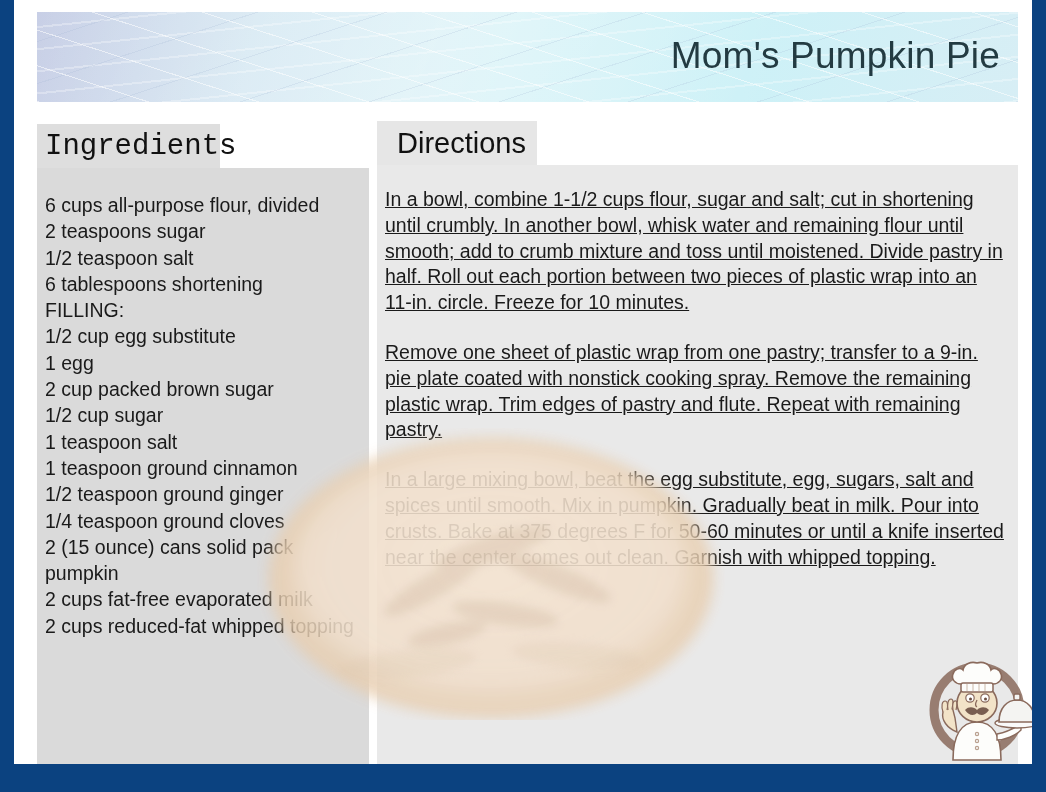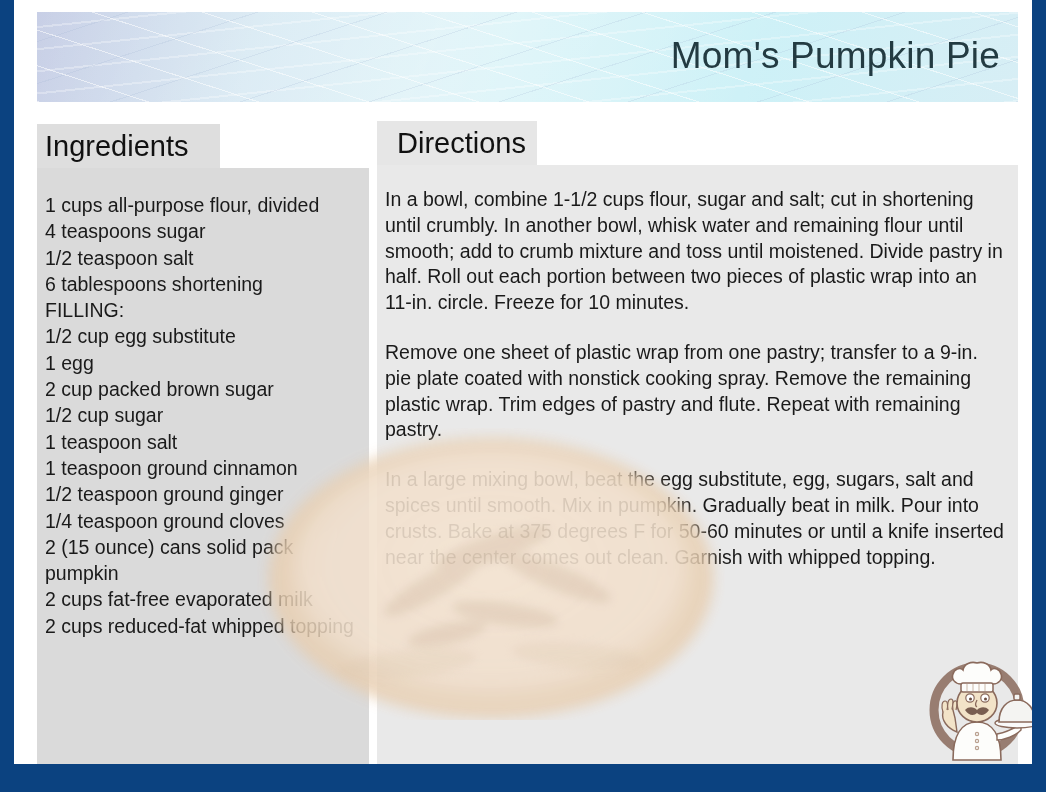--- a/index.html
+++ b/index.html
@@ -79,20 +79,21 @@
     display: flex;
     align-items: center;
     box-sizing: border-box;
   }
   .tab-ingredients {
     left: 23px;
     top: 124px;
     width: 183px;
     height: 44px;
     padding-left: 8px;
+    font-family: Liberation Mono, monospace;
   }
   .tab-directions {
     left: 363px;
     top: 121px;
     width: 160px;
     height: 44px;
     padding-left: 20px;
     background: #e6e6e6;
   }
   .tab-label {
@@ -128,20 +129,21 @@
     line-height: 26.3px;
     color: #1a1a1a;
     white-space: pre-wrap;
   }
 
   .direction-para {
     font-size: 19.5px;
     line-height: 25.8px;
     color: #1a1a1a;
     margin: 0 0 24px 0;
+    text-decoration: underline;
   }
   .direction-para:last-child { margin-bottom: 0; }
 
   
   .pie-watermark {
     position: absolute;
     left: 243px;
     top: 428px;
     width: 468px;
     height: 292px;
@@ -168,22 +170,22 @@
     <div class="banner">
       <div class="banner-weave"></div>
       <div class="banner-title">Mom's Pumpkin Pie</div>
     </div>
 
     <div class="tab tab-ingredients">
       <span class="tab-label">Ingredients</span>
     </div>
     <div class="panel panel-ingredients">
       <div id="ingredients-list">
-          <div class="ingredient-line">1 cups all-purpose flour, divided</div>
-          <div class="ingredient-line">4 teaspoons sugar</div>
+          <div class="ingredient-line">6 cups all-purpose flour, divided</div>
+          <div class="ingredient-line">2 teaspoons sugar</div>
           <div class="ingredient-line">1/2 teaspoon salt</div>
           <div class="ingredient-line">6 tablespoons shortening</div>
           <div class="ingredient-line">FILLING:</div>
           <div class="ingredient-line">1/2 cup egg substitute</div>
           <div class="ingredient-line">1 egg</div>
           <div class="ingredient-line">2 cup packed brown sugar</div>
           <div class="ingredient-line">1/2 cup sugar</div>
           <div class="ingredient-line">1 teaspoon salt</div>
           <div class="ingredient-line">1 teaspoon ground cinnamon</div>
           <div class="ingredient-line">1/2 teaspoon ground ginger</div>

